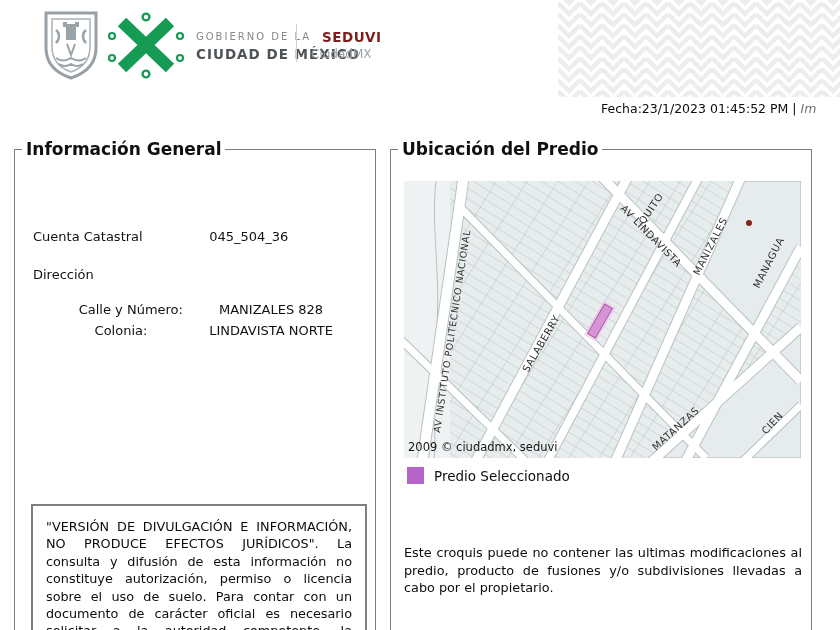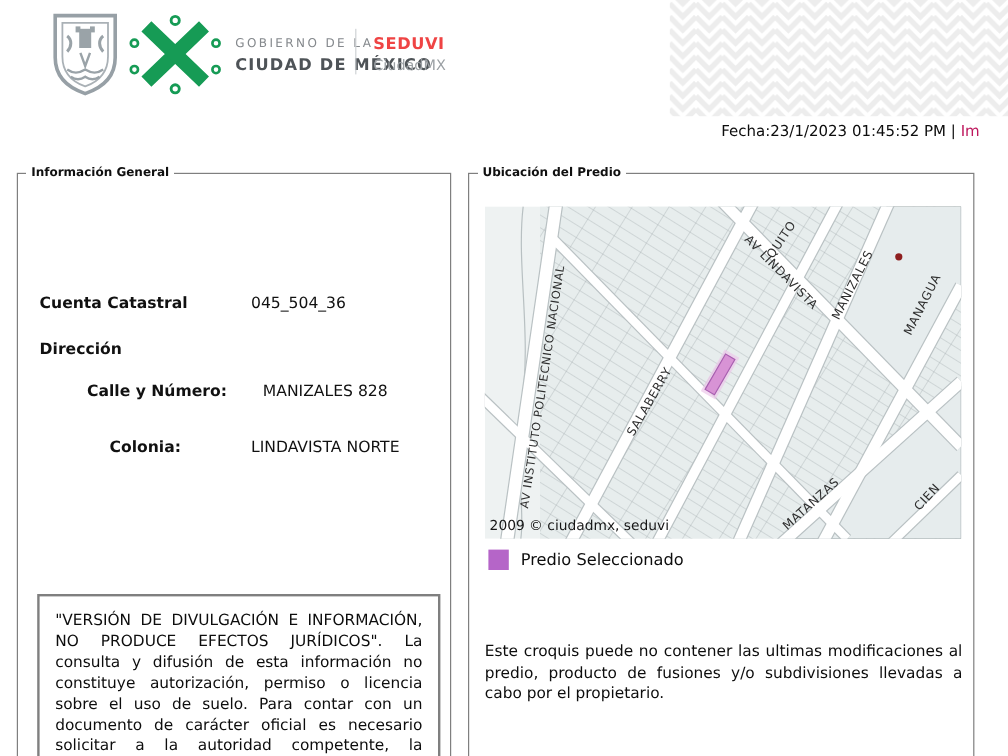--- a/index.html
+++ b/index.html
@@ -11,31 +11,31 @@
   }
   
   .hdr-pattern{position:absolute;top:0;right:0;width:282px;height:97px;}
   .shield-logo{position:absolute;left:42px;top:10px;}
   .cdmx-logo{position:absolute;left:106px;top:12px;}
   .brand-text{position:absolute;left:196px;top:31px;line-height:1.25;}
   .brand-l1{font-size:10px;letter-spacing:2px;color:#85898d;}
   .brand-l2{font-size:13.5px;font-weight:bold;letter-spacing:1px;color:#4e5357;margin-top:2px;}
   .hdr-divider{position:absolute;left:296px;top:24px;width:1px;height:38px;background:#cfd3d5;}
   .agency-block{position:absolute;left:311px;top:29px;line-height:1.3;}
-  .agency-name{font-size:13.5px;font-weight:bold;letter-spacing:.5px;color:#ef4444;}
+  .agency-name{font-size:13.5px;font-weight:bold;letter-spacing:.5px;color:#7f1d1d;margin-left:11px;}
   .agency-sub{font-size:12px;color:#9ba0a4;}
   .date-line{position:absolute;top:101px;left:601px;width:239px;white-space:nowrap;overflow:hidden;font-size:12.5px;color:#0d0d0d;}
-  .date-line a{color:#be185d;text-decoration:none;}
+  .date-line a{color:#737373;text-decoration:none;font-style:italic;}
   
   fieldset{position:absolute;border:1px solid #7f7f7f;background:#fff;margin:0;padding:0;}
-  fieldset legend{font-weight:bold;font-size:10px;color:#101010;margin-left:7px;padding:0 4px;}
+  fieldset legend{font-weight:bold;font-size:17px;color:#101010;margin-left:7px;padding:0 4px;}
   .fs-left{left:14px;top:139px;width:360px;height:560px;}
   .fs-right{left:390px;top:139px;width:420px;height:560px;}
   .abs{position:absolute;}
-  .lbl{font-weight:bold;margin-top:26px;}
+  .lbl{font-weight:normal;}
   .info-rows{left:22px;top:140px;line-height:21px;text-align:center;}
   .info-row .lbl{display:inline-block;width:168px;}
   .disclaimer{left:16px;top:345px;width:306px;border:2px solid #7f7f7f;
     padding:12px 13px;text-align:justify;font-size:12.8px;line-height:1.36;color:#0d0d0d;}
   
   .map-wrap{left:13px;top:22px;width:397px;height:277px;}
   .map-legend-row{left:16px;top:308px;display:flex;align-items:center;gap:10px;}
   .swatch{width:17px;height:17px;display:inline-block;}
   .map-legend-label{font-size:13.5px;color:#0d0d0d;}
   .note{left:13px;top:385px;width:398px;text-align:justify;font-size:12.8px;line-height:1.38;color:#0d0d0d;}

